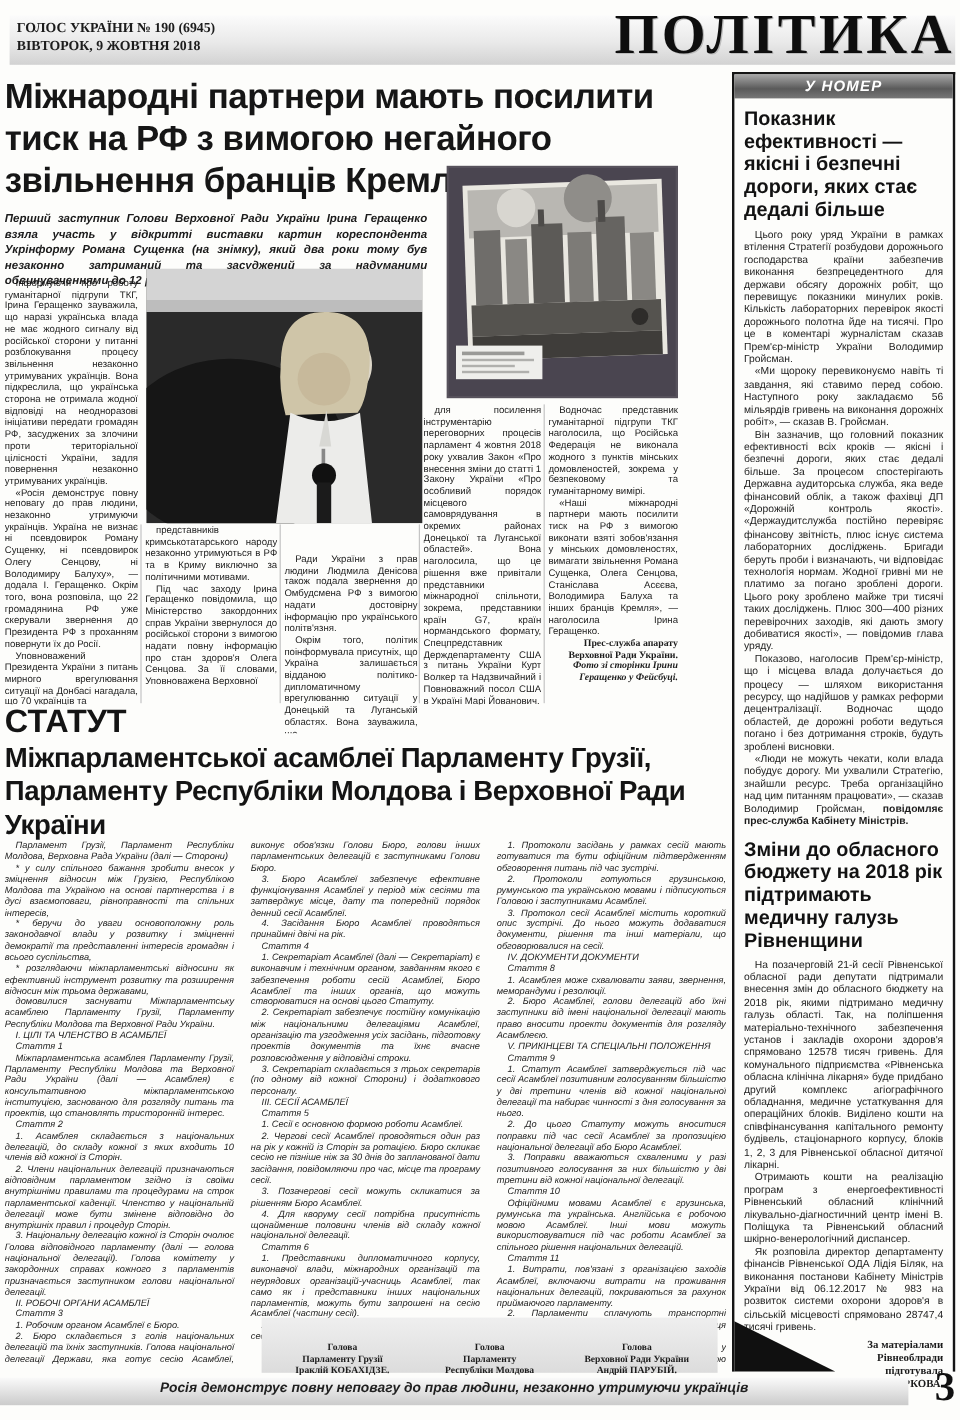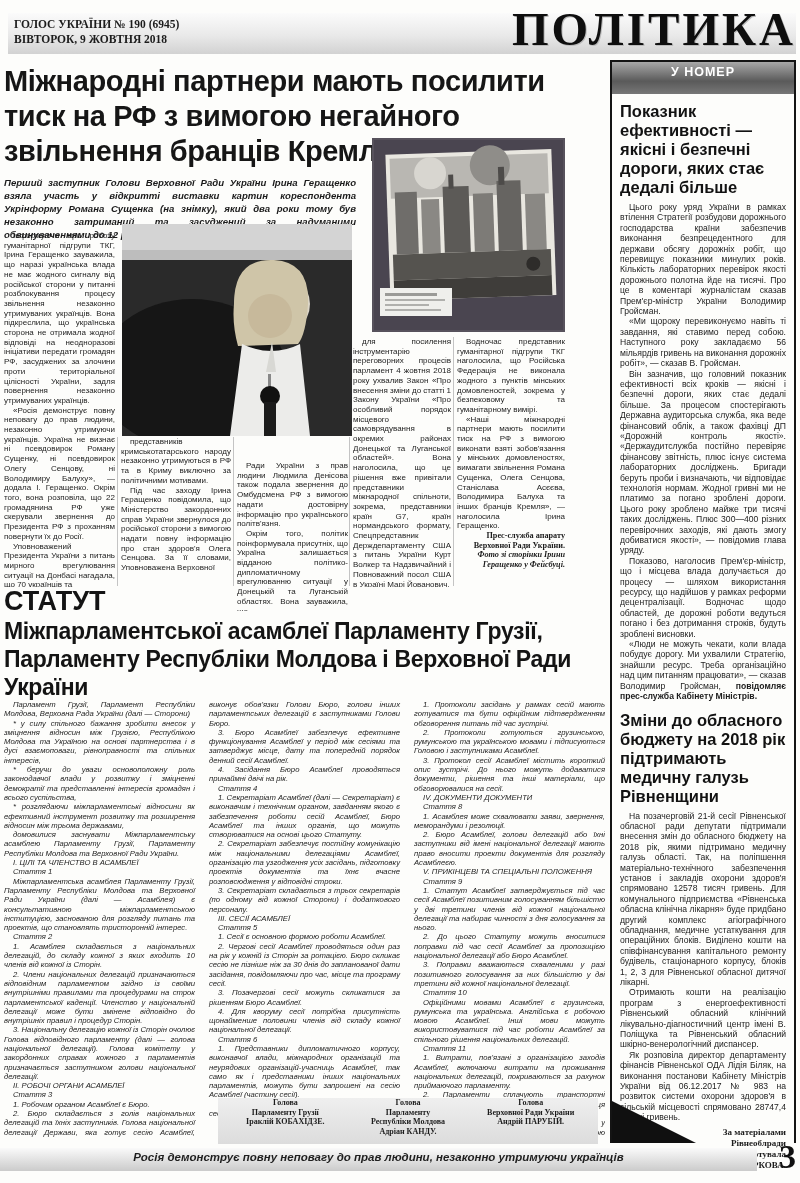--- a/index.html
+++ b/index.html
@@ -28,28 +28,28 @@
         font-size:8.2px;line-height:9.6px;text-align:right;text-indent:0;margin-top:2px;}
   .vrule{width:1px;background:#c4c4c4;}
   
   .statute-title{left:4px;top:586px;font-weight:bold;font-size:27px;line-height:30px;color:#141414;}
   .statute-sub{left:4px;top:617px;width:640px;font-weight:bold;font-size:23px;line-height:28px;
                letter-spacing:-0.3px;color:#141414;}
   .statute-body{left:4px;top:700px;width:601px;height:442px;column-count:3;column-gap:14px;
                 font-size:7.7px;line-height:9.3px;text-align:justify;overflow:hidden;font-style:italic;}
   .statute-body p{margin:0;text-indent:9px;}
   .sig-box{left:218px;top:1098px;width:380px;height:46px;background:linear-gradient(180deg,#efefef,#dcdcdc);
-           display:flex;align-items:flex-start;justify-content:space-between;padding:0 6px;box-sizing:border-box;}
+           display:flex;align-items:flex-start;justify-content:space-between;padding:20px 6px;box-sizing:border-box;}
   .sig{font-family:"Liberation Serif",serif;font-weight:bold;font-size:8px;line-height:9.6px;
        text-align:center;white-space:pre-line;flex:1;}
   
   .sidebar{left:610px;top:60px;width:186px;height:1083px;border:2px solid #141414;border-bottom:none;
            box-sizing:border-box;background:#fdfdfb;}
-  .sb-head{margin:0;height:32px;background:linear-gradient(180deg,#a8a8a8,#5a5a5a 60%,#777);
-           color:#fff;font-weight:bold;font-size:12.5px;line-height:20px;text-align:center;letter-spacing:1px;}
+  .sb-head{margin:0;height:20px;background:linear-gradient(180deg,#a8a8a8,#5a5a5a 60%,#777);
+           color:#fff;font-weight:bold;font-size:12.5px;line-height:20px;text-align:center;letter-spacing:1px;font-style:italic;}
   .sb-inner{padding:6px 8px 0 8px;}
   .sb-title{font-weight:bold;font-size:16.5px;line-height:19px;color:#121212;margin:2px 0 5px 0;}
   .sb-paras p, .sb-last{font-size:8.6px;line-height:10.4px;text-align:justify;margin:0;text-indent:9px;}
   .sb-byline{font-family:"Liberation Serif",serif;font-weight:bold;font-size:9px;line-height:11px;
              text-align:right;white-space:pre-line;margin-top:4px;}
   .sb-triangle{left:612px;top:1101px;width:0;height:0;border-bottom:42px solid #101010;
                border-right:84px solid transparent;}
   
   .foot-band{left:0;top:1148px;width:757px;height:23px;background:linear-gradient(180deg,#fafafa,#cbcbcb);}
   .strapline{left:0;top:1151px;width:757px;text-align:center;font-weight:bold;font-style:italic;

